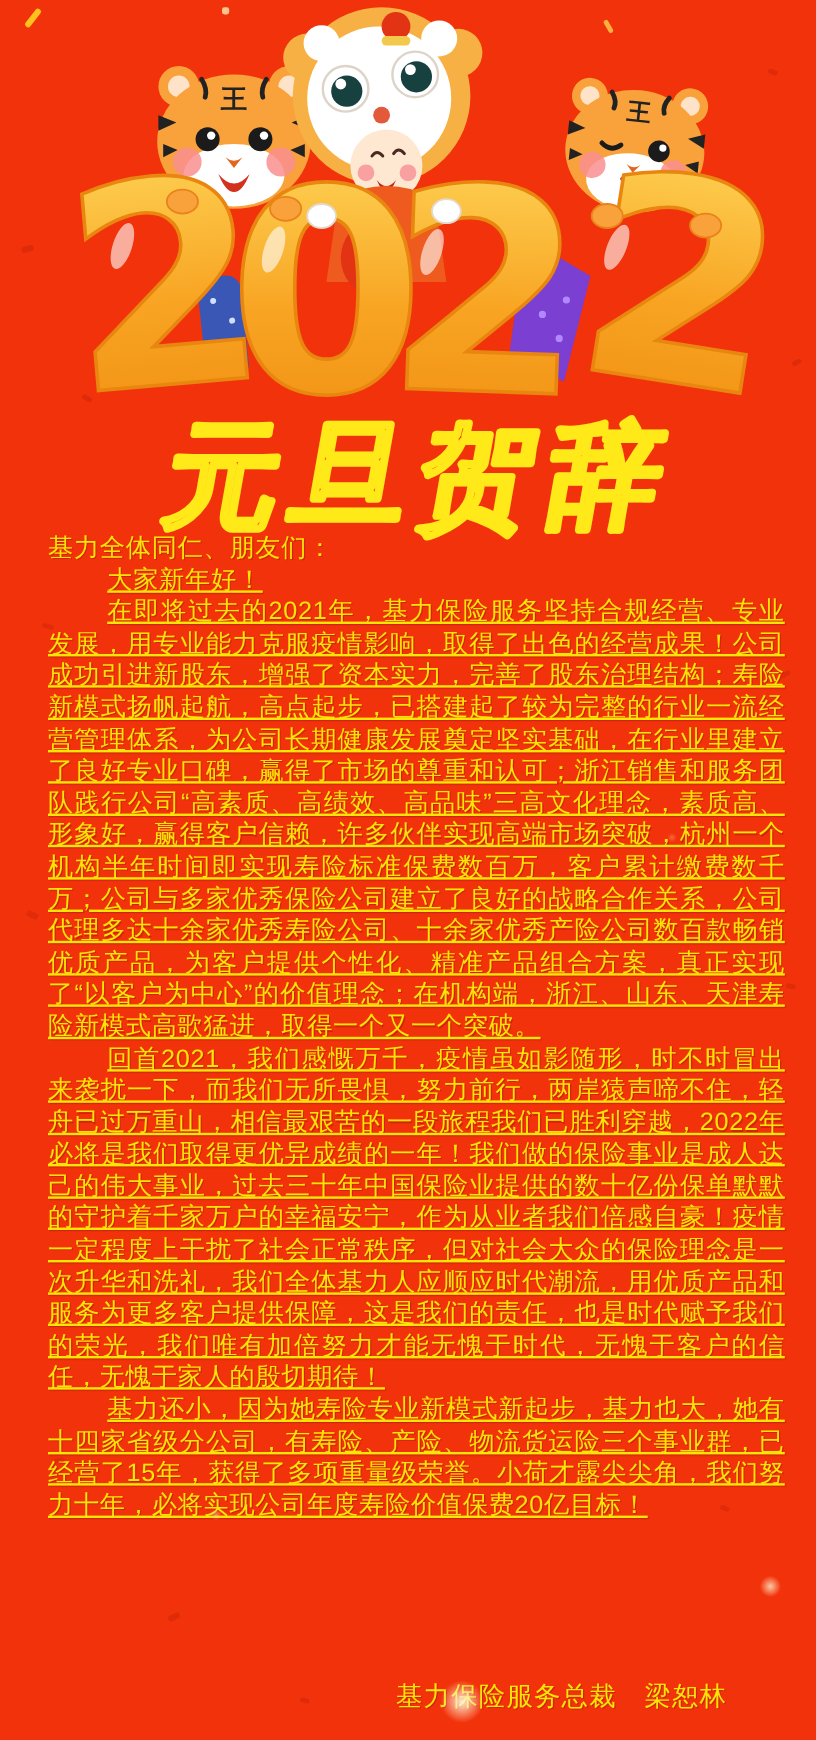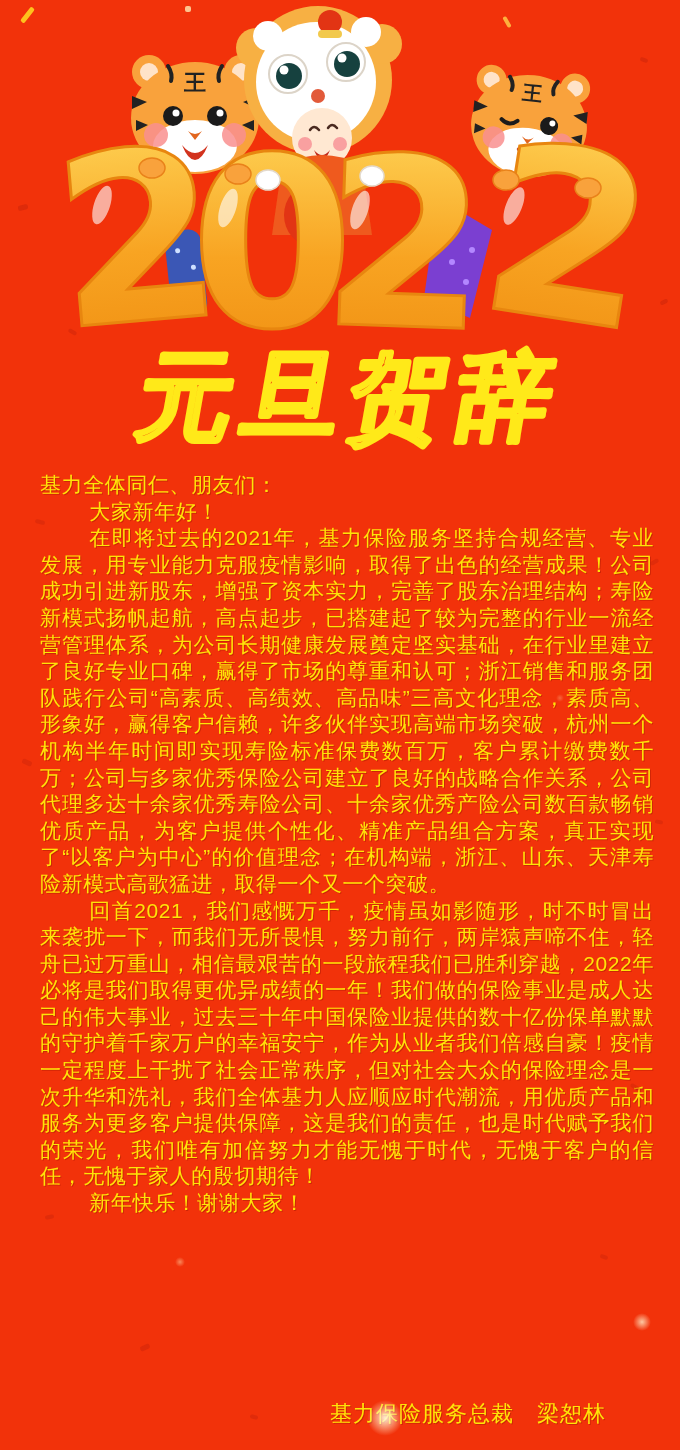--- a/index.html
+++ b/index.html
@@ -14,28 +14,28 @@
   }
   
   .confetti { position:absolute; border-radius:2px; pointer-events:none; }
   .glow { position:absolute; border-radius:50%; pointer-events:none; }
   
   .hero { position:absolute; top:0; left:0; width:680px; height:340px; }
   
   .title-wrap { position:absolute; top:332px; left:0; width:680px; height:132px; }
   
   .letter {
-    position:absolute; top:472px; left:40px; width:614px;
+    position:absolute; top:444px; left:40px; width:614px;
     color:var(--ink, #ffe408);
     font-size:21px; line-height:26.6px; letter-spacing:0.6px;
     text-align:justify;
     text-shadow:1px 1px 0 rgba(150,20,0,.4);
   }
   .salutation { text-indent:0; }
-  .para { text-indent:2.35em; }
+  .para { text-indent:2.35em;text-decoration:underline; }
   .signature {
     position:absolute; top:1400px; left:0; width:680px;
     text-align:right; padding-right:74px;
     color:var(--ink, #ffe408);
     font-size:22px; line-height:27px; letter-spacing:1px;
     text-shadow:1px 1px 0 rgba(150,20,0,.4);
   }
 </style>
 </head>
 <body>
@@ -174,21 +174,21 @@
       <text transform="translate(345,98) skewX(-10)" text-anchor="middle" font-family="&quot;DejaVu Sans&quot;,&quot;Liberation Sans&quot;,sans-serif" font-size="96" font-weight="bold" letter-spacing="10" fill="#f2320a" stroke="#ffe919" stroke-width="4" stroke-linejoin="round">元旦贺辞</text>
     </svg>
   </div>
 
   <div class="letter">
     <p class="salutation">基力全体同仁、朋友们：</p>
     <div>
         <p class="para">大家新年好！</p>
         <p class="para">在即将过去的2021年，基力保险服务坚持合规经营、专业发展，用专业能力克服疫情影响，取得了出色的经营成果！公司成功引进新股东，增强了资本实力，完善了股东治理结构；寿险新模式扬帆起航，高点起步，已搭建起了较为完整的行业一流经营管理体系，为公司长期健康发展奠定坚实基础，在行业里建立了良好专业口碑，赢得了市场的尊重和认可；浙江销售和服务团队践行公司“高素质、高绩效、高品味”三高文化理念，素质高、形象好，赢得客户信赖，许多伙伴实现高端市场突破，杭州一个机构半年时间即实现寿险标准保费数百万，客户累计缴费数千万；公司与多家优秀保险公司建立了良好的战略合作关系，公司代理多达十余家优秀寿险公司、十余家优秀产险公司数百款畅销优质产品，为客户提供个性化、精准产品组合方案，真正实现了“以客户为中心”的价值理念；在机构端，浙江、山东、天津寿险新模式高歌猛进，取得一个又一个突破。</p>
         <p class="para">回首2021，我们感慨万千，疫情虽如影随形，时不时冒出来袭扰一下，而我们无所畏惧，努力前行，两岸猿声啼不住，轻舟已过万重山，相信最艰苦的一段旅程我们已胜利穿越，2022年必将是我们取得更优异成绩的一年！我们做的保险事业是成人达己的伟大事业，过去三十年中国保险业提供的数十亿份保单默默的守护着千家万户的幸福安宁，作为从业者我们倍感自豪！疫情一定程度上干扰了社会正常秩序，但对社会大众的保险理念是一次升华和洗礼，我们全体基力人应顺应时代潮流，用优质产品和服务为更多客户提供保障，这是我们的责任，也是时代赋予我们的荣光，我们唯有加倍努力才能无愧于时代，无愧于客户的信任，无愧于家人的殷切期待！</p>
-        <p class="para">新年快乐！谢谢大家！</p>
+        <p class="para">基力还小，因为她寿险专业新模式新起步，基力也大，她有十四家省级分公司，有寿险、产险、物流货运险三个事业群，已经营了15年，获得了多项重量级荣誉。小荷才露尖尖角，我们努力十年，必将实现公司年度寿险价值保费20亿目标！</p>
       </div>
   </div>
 
   <div class="signature">基力保险服务总裁　梁恕林</div>
 
 <div class="confetti" style="left: 25px; top: 6px; width: 5px; height: 18px; transform: rotate(38deg); opacity: 0.9; background: rgb(255, 210, 31);"></div>
     <div class="confetti" style="left: 505px; top: 16px; width: 4px; height: 12px; transform: rotate(-30deg); opacity: 0.8; background: rgb(255, 207, 74);"></div>
     <div class="confetti" style="left: 185px; top: 6px; width: 6px; height: 6px; transform: rotate(0deg); opacity: 0.8; background: rgb(255, 233, 176);"></div>
     <div class="confetti" style="left: 640px; top: 58px; width: 8px; height: 4px; transform: rotate(20deg); opacity: 0.5; background: rgb(201, 36, 10);"></div>
     <div class="confetti" style="left: 18px; top: 205px; width: 10px; height: 5px; transform: rotate(-15deg); opacity: 0.5; background: rgb(201, 36, 10);"></div>

